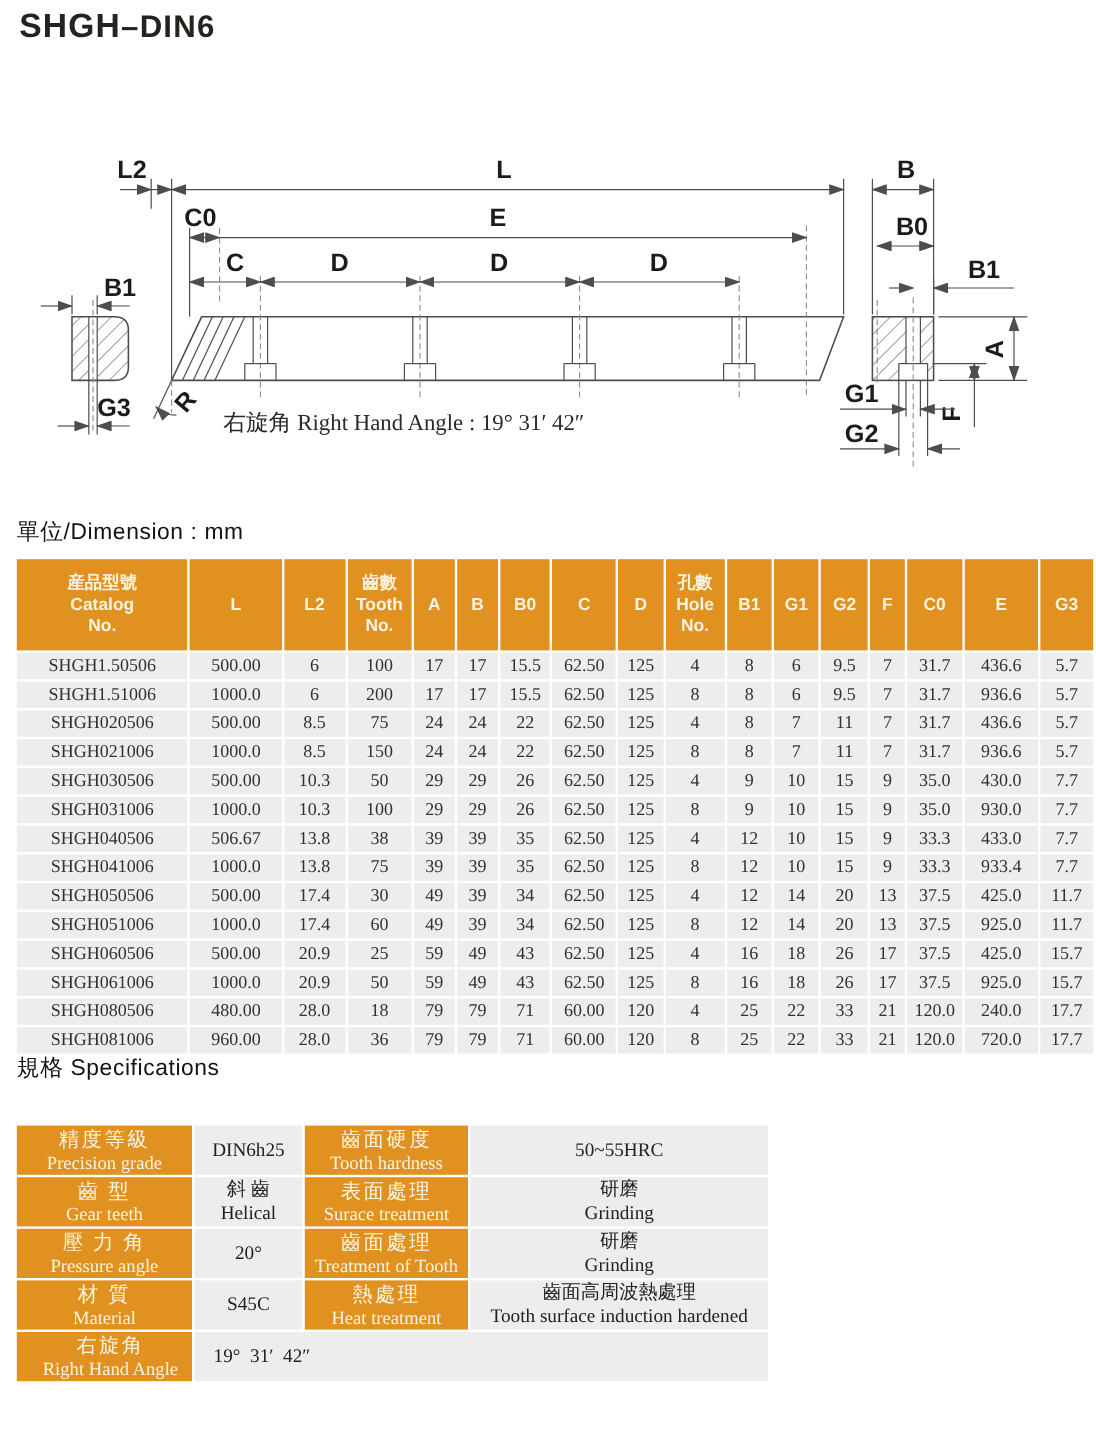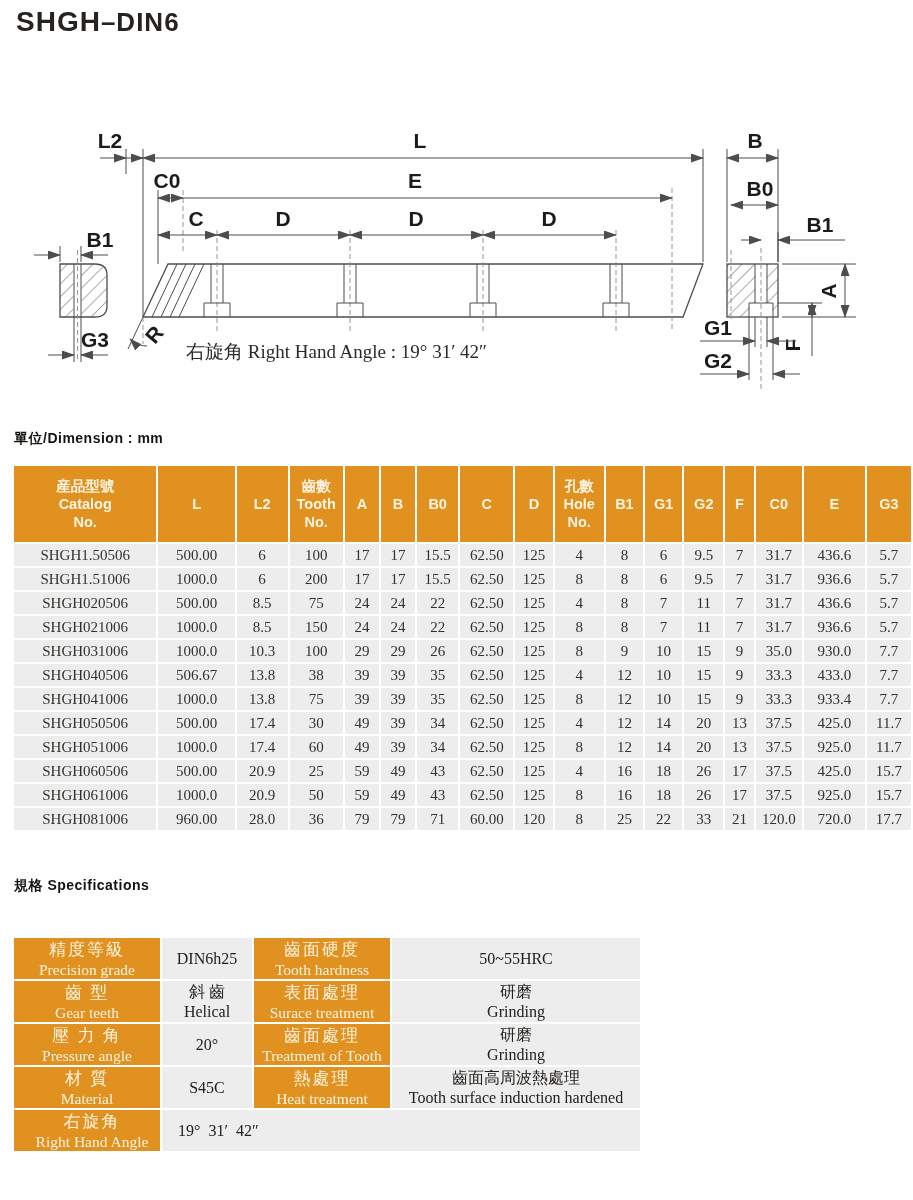--- a/index.html
+++ b/index.html
@@ -19,21 +19,21 @@
   .page-title .big{font-size:28px;font-weight:bold;letter-spacing:1px;}
   .page-title .small{font-size:26px;font-weight:bold;letter-spacing:1px;}
   
   #drawing{position:absolute;top:0;left:0;}
   .dl{stroke:var(--line);stroke-width:1.3;fill:none;}
   .thin{stroke:var(--line);stroke-width:1;fill:none;}
   .dash{stroke:#8a8a8a;stroke-width:0.9;fill:none;stroke-dasharray:5 3;}
   .lbl{font-family:"Liberation Sans",sans-serif;font-weight:bold;font-size:21px;fill:#1d1b19;}
   .note{font-family:"Liberation Serif",serif;font-size:19px;fill:#2a2a2a;}
   
-  .sec-head{position:absolute;left:14px;font-size:14px;font-weight:bold;color:#151310;letter-spacing:0.5px;}
+  .sec-head{position:absolute;left:14px;font-size:19px;font-weight:normal;color:#151310;letter-spacing:0.5px;}
   
   table{border-collapse:separate;border-spacing:2px;}
   #main-table{position:absolute;top:464px;left:12px;table-layout:fixed;}
   #main-table th{
     background:var(--orange);color:var(--htext);font-weight:bold;
     font-size:14.5px;line-height:1.25;height:76px;vertical-align:middle;
     text-align:center;padding:0 1px;
   }
   #main-table td{
     background:var(--rowbg);color:var(--ink);text-align:center;
@@ -385,20 +385,39 @@
         <td>8</td>
         <td>8</td>
         <td>7</td>
         <td>11</td>
         <td>7</td>
         <td>31.7</td>
         <td>936.6</td>
         <td>5.7</td>
       </tr>
       <tr>
+        <td>SHGH030506</td>
+        <td>500.00</td>
+        <td>10.3</td>
+        <td>50</td>
+        <td>29</td>
+        <td>29</td>
+        <td>26</td>
+        <td>62.50</td>
+        <td>125</td>
+        <td>4</td>
+        <td>9</td>
+        <td>10</td>
+        <td>15</td>
+        <td>9</td>
+        <td>35.0</td>
+        <td>430.0</td>
+        <td>7.7</td>
+      </tr>
+      <tr>
         <td>SHGH031006</td>
         <td>1000.0</td>
         <td>10.3</td>
         <td>100</td>
         <td>29</td>
         <td>29</td>
         <td>26</td>
         <td>62.50</td>
         <td>125</td>
         <td>8</td>
@@ -516,20 +535,39 @@
         <td>62.50</td>
         <td>125</td>
         <td>8</td>
         <td>16</td>
         <td>18</td>
         <td>26</td>
         <td>17</td>
         <td>37.5</td>
         <td>925.0</td>
         <td>15.7</td>
+      </tr>
+      <tr>
+        <td>SHGH080506</td>
+        <td>480.00</td>
+        <td>28.0</td>
+        <td>18</td>
+        <td>79</td>
+        <td>79</td>
+        <td>71</td>
+        <td>60.00</td>
+        <td>120</td>
+        <td>4</td>
+        <td>25</td>
+        <td>22</td>
+        <td>33</td>
+        <td>21</td>
+        <td>120.0</td>
+        <td>240.0</td>
+        <td>17.7</td>
       </tr>
       <tr>
         <td>SHGH081006</td>
         <td>960.00</td>
         <td>28.0</td>
         <td>36</td>
         <td>79</td>
         <td>79</td>
         <td>71</td>
         <td>60.00</td>

